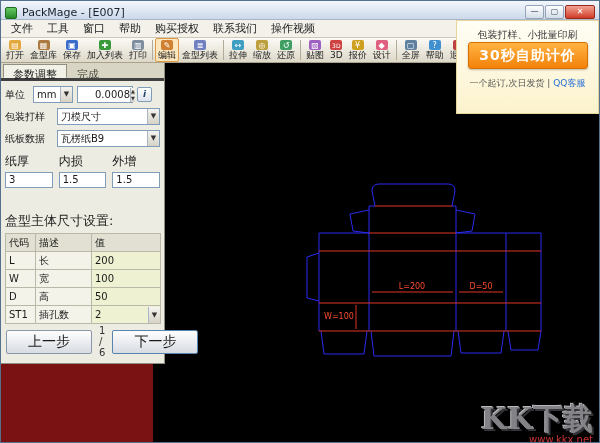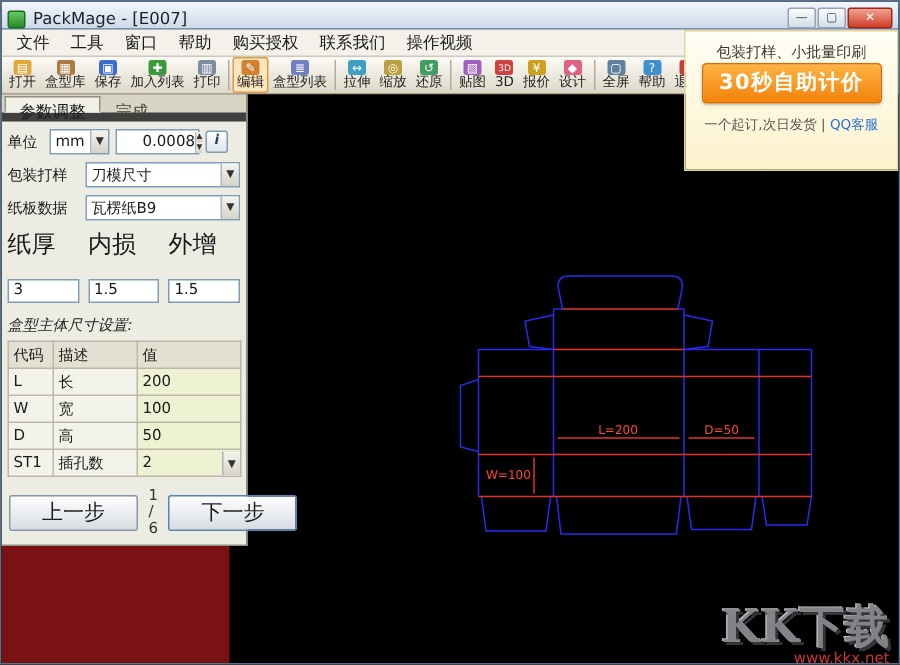--- a/index.html
+++ b/index.html
@@ -54,21 +54,21 @@
   .wm-text { font-family:"DejaVu Serif","Liberation Serif",serif; font-size:30px; font-weight:bold;
              color:#8f8f93; text-shadow:2px 2px 0 #3a3a3e,-1px -1px 0 #c8c8cc; opacity:.92; line-height:30px; }
   .wm-url { font-size:10px; color:#cf3434; }
 
   
   .red-block { position:absolute; left:0; top:363px; width:152px; height:80px; background:#7a1113; z-index:12; }
 
   
   .sidepanel { position:absolute; left:0; top:62px; width:164px; height:301px; z-index:10;
                background:#edece3; border-right:1px solid #918d7f; border-bottom:1px solid #918d7f; }
-  .tabs { display:flex; height:18px; background:#d9d5c5; border-bottom:6px solid #404040; padding-left:2px; }
+  .tabs { display:flex; height:18px; background:#d9d5c5; border-bottom:3px solid #404040; padding-left:2px; }
   .tab { padding:2px 9px 0; font-size:11px; margin-top:1px; border:1px solid transparent; }
   .tab.active { background:#f2f1e8; border-color:#918d7f; border-bottom:1px solid #f2f1e8; }
   .tab.inactive { color:#454538; }
 
   .field-row { display:flex; align-items:center; margin:5px 4px 0; gap:4px; }
   .flabel { font-size:10px; white-space:nowrap; }
   .combo { background:#fff; border:1px solid #7f9db9; height:17px; display:flex; align-items:center;
            justify-content:space-between; font-size:10px; padding-left:3px; }
   .combo-arrow { width:12px; height:15px; background:linear-gradient(#f5f4f0,#d6d2c6);
                  border-left:1px solid #a8b6c6; font-size:7px; line-height:15px; text-align:center; color:#333; }
@@ -76,25 +76,25 @@
              justify-content:space-between; font-size:10px; padding-left:17px; }
   .spin-arrows { display:flex; flex-direction:column; width:11px; border-left:1px solid #a8b6c6; }
   .spin-arrows span { font-size:5px; line-height:7px; text-align:center;
                       background:linear-gradient(#f5f4f0,#d6d2c6); color:#333; }
   .info-btn { width:15px; height:15px; border:1px solid #7f9db9; border-radius:2px; flex:0 0 auto;
               background:linear-gradient(#ffffff,#dde4ee); text-align:center; font-size:9px;
               font-style:italic; font-weight:bold; line-height:13px; color:#246; }
 
   .tri { display:flex; margin:6px 4px 0; gap:6px; }
   .tri-col { flex:1; }
-  .tri-label { font-size:16px; margin-bottom:12px; }
+  .tri-label { font-size:12px; margin-bottom:2px; }
   .tri-input { background:#fff; border:1px solid #7f9db9; height:16px; font-size:10px;
                padding:1px 3px; }
 
-  .section-title { margin:8px 4px 3px; font-size:10px; color:#222; white-space:nowrap;font-style:italic; }
+  .section-title { margin:24px 4px 3px; font-size:13px; color:#222; white-space:nowrap; }
 
   .dim-table { width:156px; margin:0 4px; border-collapse:collapse; }
   .dim-table th, .dim-table td { border:1px solid #bcb8a8; height:18px; font-size:10px;
                                  font-weight:normal; text-align:left; padding:0 3px; }
   .dim-table th { background:#e2e0d2; }
   .dim-table td { background:#f4f3ea; }
   .dim-table td.val { background:#eef2d2; padding:0; }
   .val-inner { display:flex; align-items:center; justify-content:space-between; height:100%; padding-left:3px; }
   .val-inner .combo-arrow { height:16px; line-height:16px; }
 

